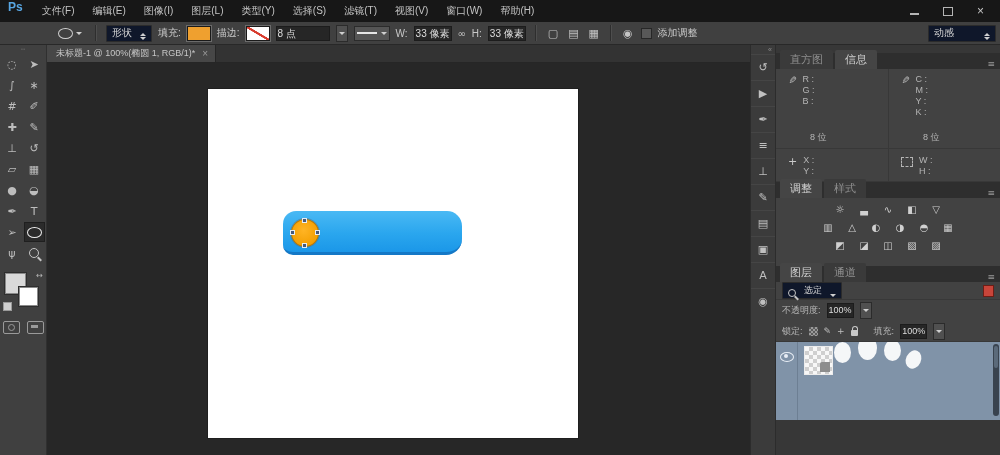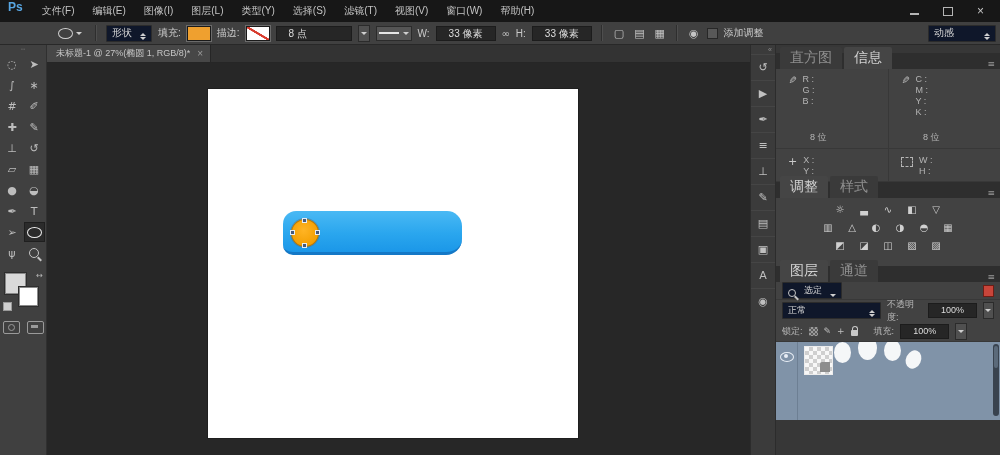--- a/index.html
+++ b/index.html
@@ -19,21 +19,21 @@
 
   
   .optionsbar{position:absolute;left:0;top:22px;width:1000px;height:23px;background:#404040;
     display:flex;align-items:center;gap:6px;padding-left:54px;box-sizing:border-box;
     border-bottom:1px solid #282828;font-size:10px;}
   .toolpreset{display:flex;align-items:center;gap:3px;padding:1px 4px;}
   .opt-ellipse{width:13px;height:9px;border:1.5px solid #cfcfcf;border-radius:50%;}
   .sep{width:1px;height:16px;background:#2e2e2e;border-right:1px solid #4e4e4e;margin:0 3px;}
   .gd{background:#0f172a;border:1px solid #2b2b2b;border-radius:1px;color:#d6d6d6;
     padding:1px 5px;display:inline-flex;align-items:flex-end;gap:8px;height:13px;}
-  .vb{background:#262626;border:1px solid #1c1c1c;color:#ddd;padding:0 12px;height:13px;
+  .vb{background:#262626;border:1px solid #1c1c1c;color:#ddd;padding:0 1px;height:13px;
     line-height:13px;display:inline-flex;align-items:center;gap:4px;}
   .db{width:10px;height:15px;background:#505050;border:1px solid #2b2b2b;display:inline-flex;
     align-items:center;justify-content:center;}
   .tu{width:0;height:0;border-left:3px solid transparent;border-right:3px solid transparent;border-bottom:3px solid #cfcfcf;}
   .td{width:0;height:0;border-left:3px solid transparent;border-right:3px solid transparent;border-top:3px solid #cfcfcf;}
   .spin{display:inline-flex;flex-direction:column;gap:1px;}
   .swatch-fill{width:22px;height:13px;background:#efa02f;border:1px solid #1a1a1a;outline:1px solid #6b6b6b;}
   .swatch-stroke{width:22px;height:13px;border:1px solid #1a1a1a;outline:1px solid #6b6b6b;
     background:linear-gradient(to top right,#fff 44%,#d83b2d 46%,#d83b2d 54%,#fff 56%);}
   .linestyle{width:34px;height:13px;background:#555;border:1px solid #2b2b2b;display:inline-flex;
@@ -89,21 +89,21 @@
   
   .dock{position:absolute;left:750px;top:45px;width:26px;height:410px;background:#3b3b3b;
     border-left:1px solid #2c2c2c;border-right:1px solid #2c2c2c;box-sizing:border-box;}
   .dock-head{height:9px;color:#8a8a8a;font-size:7px;text-align:right;padding-right:3px;line-height:9px;}
   .dockitem{width:24px;height:25px;display:flex;align-items:center;justify-content:center;
     color:#c0c0c0;font-size:11px;border-top:1px solid #454545;}
 
   
   .panels{position:absolute;left:776px;top:45px;width:224px;height:410px;background:#373737;font-size:9px;}
   .ptabs{height:16px;background:#2e2e2e;display:flex;align-items:flex-end;padding-left:4px;gap:2px;}
-  .ptab{padding:2px 10px 2px;font-size:14px;color:#8f8f8f;background:#3a3a3a;border-radius:2px 2px 0 0;}
+  .ptab{padding:2px 10px 2px;font-size:11px;color:#8f8f8f;background:#3a3a3a;border-radius:2px 2px 0 0;}
   .ptab.active{background:#454545;color:#d2d2d2;}
   .pmenu{margin-left:auto;color:#9a9a9a;padding-right:5px;font-size:9px;}
   .pbody{background:#424242;color:#b8b8b8;}
 
   .infogrid{display:grid;grid-template-columns:1fr 1fr;height:58px;}
   .infocell{display:flex;gap:6px;padding:5px 4px 0 12px;box-sizing:border-box;}
   .infocell.rb{border-left:1px solid #383838;}
   .picker{color:#c9c9c9;font-size:10px;transform:rotate(90deg);height:12px;}
   .chlabels div{line-height:11px;color:#b5b5b5;}
   .bitrow{display:grid;grid-template-columns:1fr 1fr;height:21px;align-items:center;
@@ -258,21 +258,21 @@
     </div>
     <div class="tb-bottom">
       <span class="qmask"></span>
       <span class="scrmode"></span>
     </div>
   </div>
 
   <div class="canvasarea">
     <div class="tabbar">
       <div class="doctab">
-        <span>未标题-1 @ 27%(椭圆 1, RGB/8)*</span>
+        <span>未标题-1 @ 100%(椭圆 1, RGB/1)*</span>
         <span class="x">×</span>
       </div>
     </div>
     <div class="canvas">
       <div class="bluebtn">
         <div class="orangecircle">
           <span class="anch" style="left:10px;top:-2px;"></span>
           <span class="anch" style="left:10px;bottom:-2px;"></span>
           <span class="anch" style="left:-2px;top:10px;"></span>
           <span class="anch" style="right:-2px;top:10px;"></span>
@@ -383,27 +383,20 @@
     <div class="pbody">
       <div class="lyr-filter">
         <span class="gd">
           <span class="icon-mag" style="width:6px;height:6px;"></span>
           <span>选定</span>
           <span class="td"></span>
         </span>
         <span class="redbtn"></span>
       </div>
       <div class="lyr-blend">
-        <span class="gd dd-blend">
-          <span>正常</span>
-          <span class="spin">
-              <span class="tu"></span>
-              <span class="td"></span>
-            </span>
-        </span>
         <span>不透明度:</span>
         <span class="vb">100%</span>
         <span class="db">
             <span class="td"></span>
           </span>
       </div>
       <div class="lyr-lock">
         <span>锁定:</span>
         <span class="icon-checker"></span>
         <span class="lockic ic">✎</span>

